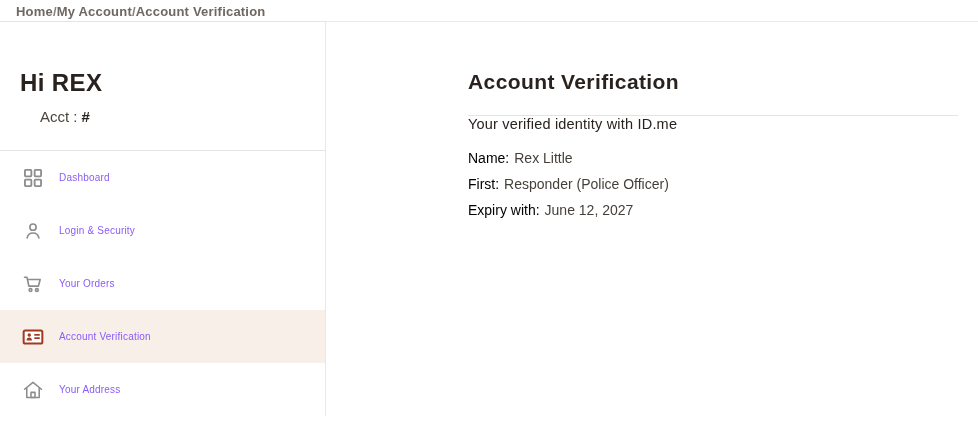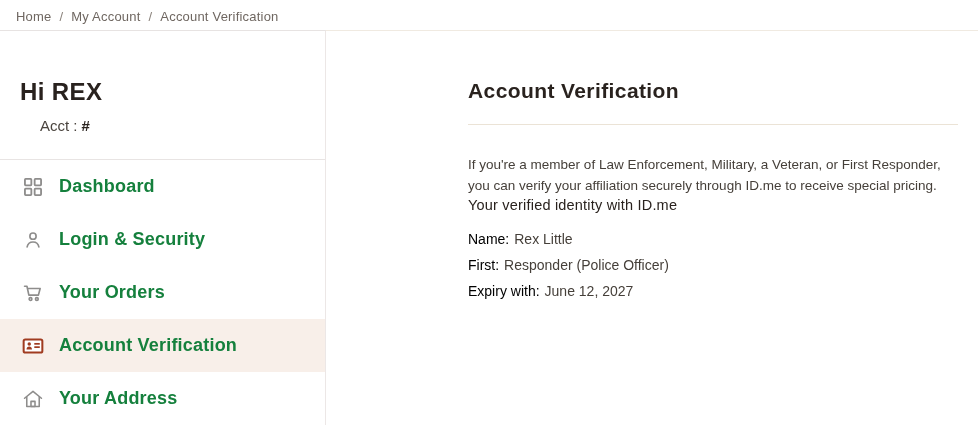--- a/index.html
+++ b/index.html
@@ -5,29 +5,30 @@
   * { box-sizing: border-box; margin: 0; padding: 0; }
   html, body {
     width: 978px; height: 425px;
     background: #ffffff;
     font-family: "Liberation Sans", "DejaVu Sans", sans-serif;
     overflow: hidden;
     color: #29221e;
   }
   
   .breadcrumb-bar {
-    height: 31px;
+    height: 22px;
     padding: 2px 0 0 16px;
     display: flex;
     align-items: center;
-    gap: 8px;
+    gap: 0;
     font-size: 13px;
     letter-spacing: .2px;
     color: #6f6761;
     border-bottom: 1px solid #f0eae1;
+    font-weight: bold;
   }
   .breadcrumb-bar .crumb { cursor: pointer; }
   .breadcrumb-bar .sep { color: #8a827b; }
 
   
   .layout { display: flex; height: 394px; }
 
   
   .sidebar {
     width: 326px;
@@ -56,24 +57,24 @@
 
   .nav-item {
     height: 53px;
     display: flex;
     align-items: center;
     gap: 15px;
     padding: 0 22px;
     cursor: pointer;
   }
   .nav-item .label {
-    font-size: 18px;
-    font-weight: bold;
+    font-size: 10px;
+    font-weight: normal;
     letter-spacing: .2px;
-    color: #15803d;
+    color: #8b5cf6;
   }
   .nav-item.active { background: #f8efe9; }
   .nav-item svg { display: block; }
 
   
   .main {
     flex: 1;
     padding: 48px 20px 0 142px;
   }
   .main h1 {
@@ -188,21 +189,20 @@
         <span class="label">Your Address</span>
       </div>
 
     </div>
   </aside>
 
   <main class="main">
     <h1>Account Verification</h1>
     <div class="title-divider"></div>
 
-    <p class="intro">If you're a member of Law Enforcement, Military, a Veteran, or First Responder, you can verify your affiliation securely through ID.me to receive special pricing.</p>
 
     <div class="identity-heading">Your verified identity with ID.me</div>
 
     <div class="fields">
       <div class="field-row">
         <span class="field-label">Name:</span><span class="field-value">Rex Little</span>
       </div>
       <div class="field-row">
         <span class="field-label">First:</span><span class="field-value">Responder (Police Officer)</span>
       </div>

